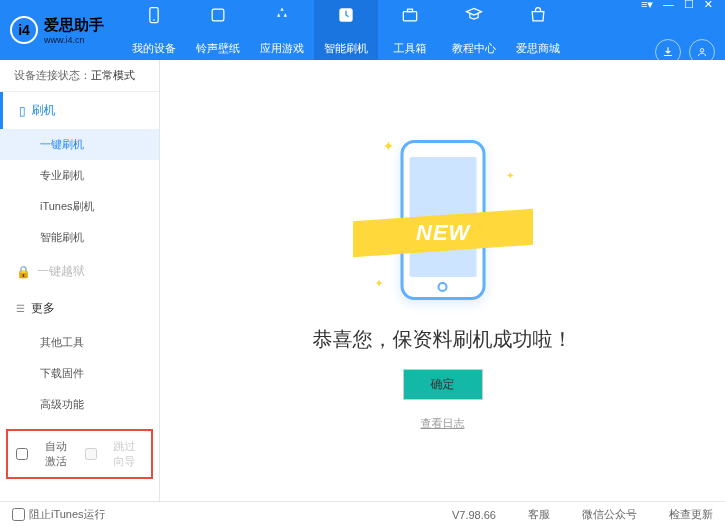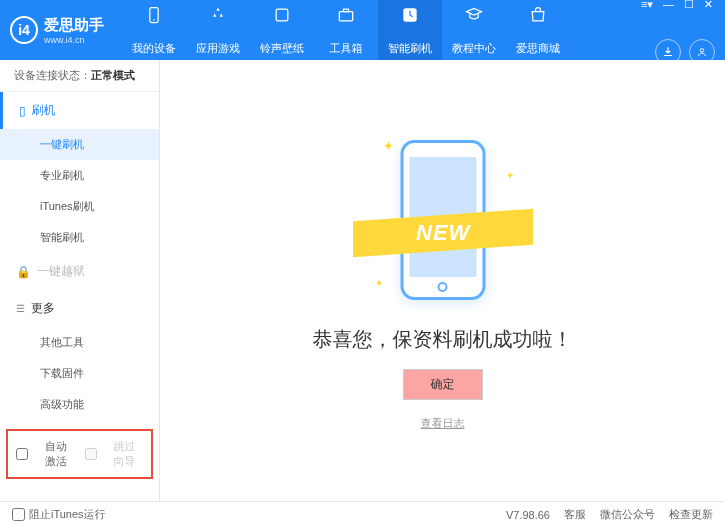--- a/index.html
+++ b/index.html
@@ -1,40 +1,40 @@
 <!DOCTYPE html>
 <html><head>
 <meta charset="utf-8">
 <style>
 * { margin: 0; padding: 0; box-sizing: border-box; font-family: "Microsoft YaHei", Arial, sans-serif; }
 body { width: 725px; height: 527px; background: #fff; font-size: 12px; color: #333; overflow: hidden; }
 
 .header { height: 60px; background: #2186f8; display: flex; align-items: center; padding: 0 10px; }
 .logo-area { display: flex; align-items: center; gap: 6px; margin-right: 18px; }
-.logo-circle { width: 28px; height: 28px; border: 2px solid #fff; border-radius: 50%; display: flex; align-items: center; justify-content: center; color: #ffffff; font-weight: bold; font-size: 14px; }
-.logo-text { color: #ffffff; }
+.logo-circle { width: 28px; height: 28px; border: 2px solid #fff; border-radius: 50%; display: flex; align-items: center; justify-content: center; color: #000000; font-weight: bold; font-size: 14px; }
+.logo-text { color: #000000; }
 .logo-text .title { font-size: 15px; font-weight: bold; }
 .logo-text .sub { font-size: 9px; opacity: 0.8; }
 
 .nav { display: flex; height: 100%; flex: 1; }
 .nav-item { width: 64px; display: flex; flex-direction: column; align-items: center; justify-content: center; color: #fff; cursor: pointer; font-size: 11px; gap: 15px; }
 .nav-item.active { background: #1a75e0; }
 .nav-icon { width: 22px; height: 22px; display: flex; align-items: center; justify-content: center; }
 .nav-icon svg { width: 20px; height: 20px; fill: #fff; }
 
 .header-right { display: flex; align-items: center; gap: 8px; color: #fff; }
 .win-btns { display: flex; gap: 6px; margin-bottom: 20px; font-size: 11px; }
 .win-btns span { cursor: pointer; padding: 2px; }
 .circle-btn { width: 26px; height: 26px; border: 1.5px solid rgba(255,255,255,0.6); border-radius: 50%; display: flex; align-items: center; justify-content: center; cursor: pointer; }
 .circle-btn svg { width: 14px; height: 14px; fill: #fff; }
 
 .body { display: flex; height: 441px; }
 .sidebar { width: 160px; border-right: 1px solid #e5e5e5; display: flex; flex-direction: column; }
 .status-bar { padding: 8px 14px; font-size: 11px; color: #666; border-bottom: 1px solid #eee; }
-.status-bar .mode { color: #333; font-weight: bold; }
+.status-bar .mode { color: #333; font-weight: normal; }
 
 .side-section-title { display: flex; align-items: center; gap: 6px; padding: 10px 16px; color: #333; font-size: 12px; }
 .side-section-title.active { border-left: 3px solid #2186f8; color: #2186f8; }
 .side-section-title .chev { font-size: 10px; color: #888; }
 .side-item { padding: 8px 10px 8px 40px; font-size: 11px; color: #555; cursor: pointer; }
 .side-item.selected { background: #e8f2fe; color: #2186f8; padding-left: 40px; }
 .side-icon-lock { color: #bbb; }
 .side-item.box { background: #f5f5f5; margin: 4px 16px; padding: 8px; font-size: 10px; color: #888; text-align: center; border-radius: 2px; line-height: 1.4; }
 
 .checkbox-area { border: 2px solid #e74c3c; margin: 6px; padding: 8px; display: flex; gap: 10px; font-size: 11px; color: #666; }
@@ -50,24 +50,24 @@
 .phone-screen { position: absolute; top: 14px; left: 6px; right: 6px; bottom: 20px; background: #cce4ff; border-radius: 2px; }
 .phone-home { position: absolute; bottom: 5px; left: 50%; transform: translateX(-50%); width: 10px; height: 10px; border: 2px solid #5fb0ff; border-radius: 50%; }
 .ribbon { position: absolute; top: 85px; left: 0; right: 0; height: 36px; background: #ffd93b; display: flex; align-items: center; justify-content: center; transform: skewY(-4deg); }
 .ribbon span { font-size: 22px; font-weight: 900; font-style: italic; color: #fff; letter-spacing: 1px; transform: skewY(4deg); }
 .sparkle { position: absolute; color: #ffd93b; font-size: 14px; }
 .s1 { top: 8px; left: 30px; }
 .s2 { top: 40px; right: 18px; font-size: 10px; }
 .s3 { bottom: 20px; left: 22px; font-size: 11px; }
 
 .success-text { font-size: 20px; color: #333; }
-.ok-btn { border: 1px solid #ccc; background: #fca5a5; padding: 6px 27px; font-size: 12px; cursor: pointer; color: #333; }
+.ok-btn { border: 1px solid #ccc; background: #14b8a6; padding: 6px 27px; font-size: 12px; cursor: pointer; color: #333; }
 .view-log { font-size: 11px; color: #999; cursor: pointer; text-decoration: underline; }
 
-.footer { height: 26px; border-top: 1px solid #e5e5e5; display: flex; align-items: center; padding: 0 12px; font-size: 11px; color: #666; gap: 14px; }
+.footer { height: 26px; border-top: 1px solid #e5e5e5; display: flex; align-items: center; padding: 0 12px; font-size: 11px; color: #666; gap: 32px; }
 .footer .left { display: flex; align-items: center; gap: 4px; }
 .footer .spacer { flex: 1; }
 .footer span { cursor: default; }
 .footer .link { cursor: pointer; }
 </style>
 </head>
 <body>
 
 <div class="header">
   <div class="logo-area">
@@ -83,50 +83,50 @@
           <svg viewBox="0 0 24 24">
             <rect x="7" y="3" width="10" height="18" rx="2" fill="none" stroke="#fff" stroke-width="1.5"></rect>
             <circle cx="12" cy="18" r="1"></circle>
           </svg>
         </span>
       <span>我的设备</span>
     </div>
     <div class="nav-item">
       <span class="nav-icon">
           <svg viewBox="0 0 24 24">
+            <rect x="5" y="5" width="14" height="14" rx="2" fill="none" stroke="#fff" stroke-width="1.5"></rect>
+          </svg>
+        </span>
+      <span>铃声壁纸</span>
+    </div>
+    <div class="nav-item">
+      <span class="nav-icon">
+          <svg viewBox="0 0 24 24">
             <path d="M12 3l2 4h-4z M8 10l2 4H6z M16 10l2 4h-4z"></path>
           </svg>
         </span>
       <span>应用游戏</span>
     </div>
-    <div class="nav-item">
-      <span class="nav-icon">
-          <svg viewBox="0 0 24 24">
-            <rect x="5" y="5" width="14" height="14" rx="2" fill="none" stroke="#fff" stroke-width="1.5"></rect>
-          </svg>
-        </span>
-      <span>铃声壁纸</span>
+    <div class="nav-item active">
+      <span class="nav-icon">
+          <svg viewBox="0 0 24 24">
+            <rect x="4" y="4" width="16" height="16" rx="3" fill="#fff"></rect>
+            <path d="M12 7v5l3 2" stroke="#2186f8" stroke-width="1.5" fill="none"></path>
+          </svg>
+        </span>
+      <span>智能刷机</span>
     </div>
     <div class="nav-item">
       <span class="nav-icon">
           <svg viewBox="0 0 24 24">
             <rect x="4" y="8" width="16" height="11" rx="1" fill="none" stroke="#fff" stroke-width="1.5"></rect>
             <rect x="9" y="5" width="6" height="3" fill="none" stroke="#fff" stroke-width="1.5"></rect>
           </svg>
         </span>
       <span>工具箱</span>
-    </div>
-    <div class="nav-item active">
-      <span class="nav-icon">
-          <svg viewBox="0 0 24 24">
-            <rect x="4" y="4" width="16" height="16" rx="3" fill="#fff"></rect>
-            <path d="M12 7v5l3 2" stroke="#2186f8" stroke-width="1.5" fill="none"></path>
-          </svg>
-        </span>
-      <span>智能刷机</span>
     </div>
     <div class="nav-item">
       <span class="nav-icon">
           <svg viewBox="0 0 24 24">
             <path d="M3 8l9-4 9 4-9 4z" fill="none" stroke="#fff" stroke-width="1.5"></path>
             <path d="M7 10v5l5 2 5-2v-5" fill="none" stroke="#fff" stroke-width="1.5"></path>
           </svg>
         </span>
       <span>教程中心</span>
     </div>

